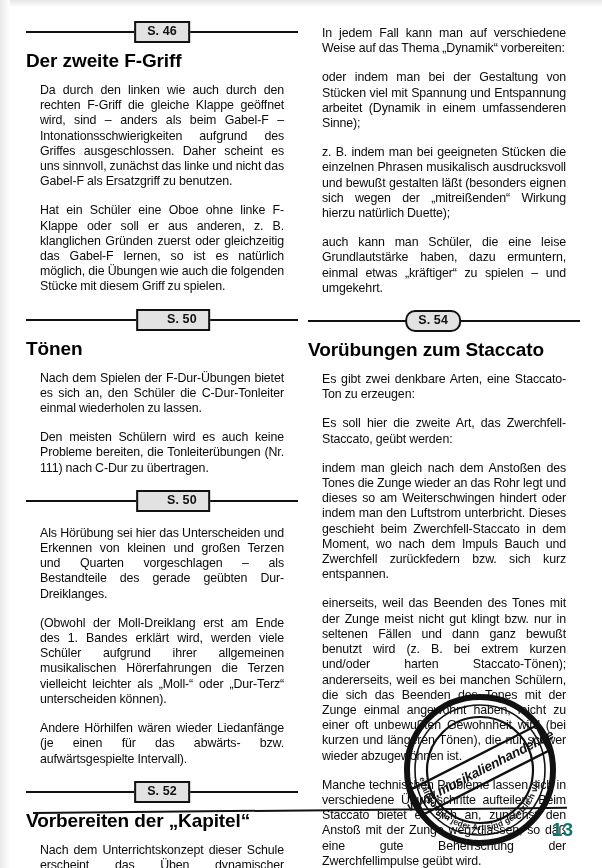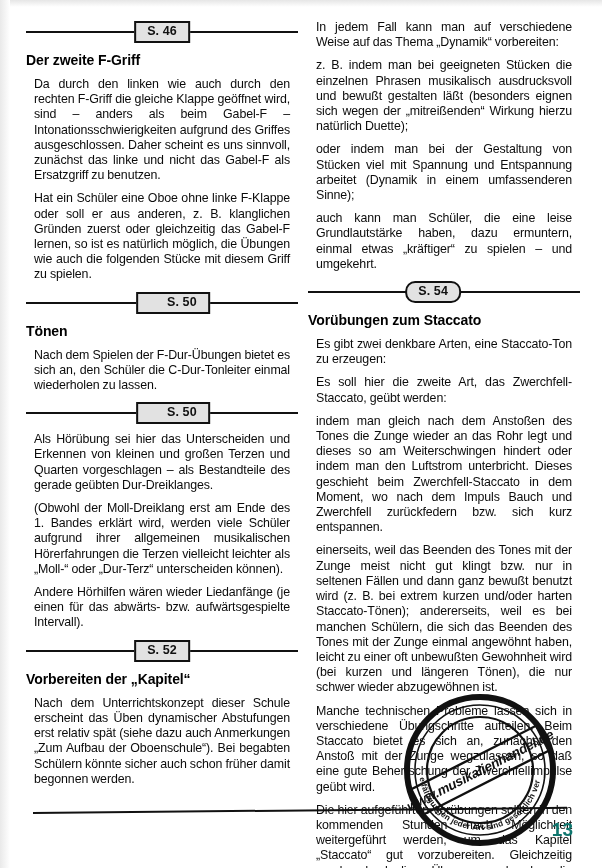--- a/index.html
+++ b/index.html
@@ -74,32 +74,32 @@
     font-weight: 700;
     line-height: 15px;
     letter-spacing: 0.1px;
     color: #111;
     white-space: nowrap;
   }
   .sec-rule.shift-left .refbox { left: 46%; border-radius: 10px; }
   .sec-rule.shift-right .refbox { left: 54%; padding-left: 29px; }
 
   h2.heading {
-    font-size: 14px;
+    font-size: 19px;
     font-weight: 700;
     line-height: 17px;
     margin: 9px 0 6px 0;
     letter-spacing: -0.1px;
     color: #000;
   }
 
   p.body {
     font-size: 12.4px;
     line-height: 15.2px;
-    margin: 8px;
+    margin: 14px;
     text-align: justify;
     letter-spacing: -0.12px;
     word-spacing: -0.2px;
     color: #0b0b0b;
     hyphens: manual;
   }
   p.body + p.body { margin-top: 0; }
 
   
   .bottom-rule {
@@ -165,20 +165,21 @@
     <h2 class="heading">Der zweite F-Griff</h2>
     <p class="body">Da durch den linken wie auch durch den rechten F-Griff die gleiche Klappe geöffnet wird, sind – anders als beim Gabel-F – Intonationsschwierigkeiten aufgrund des Griffes ausgeschlossen. Daher scheint es uns sinnvoll, zunächst das linke und nicht das Gabel-F als Ersatzgriff zu benutzen.</p>
     <p class="body">Hat ein Schüler eine Oboe ohne linke F-Klappe oder soll er aus anderen, z. B. klanglichen Gründen zuerst oder gleichzeitig das Gabel-F lernen, so ist es natürlich möglich, die Übungen wie auch die folgenden Stücke mit diesem Griff zu spielen.</p>
 
     <div class="sec-rule shift-right">
       <div class="line"></div>
       <div class="refbox">S. 50</div>
     </div>
     <h2 class="heading">Tönen</h2>
     <p class="body">Nach dem Spielen der F-Dur-Übungen bietet es sich an, den Schüler die C-Dur-Tonleiter einmal wiederholen zu lassen.</p>
+    <p class="body">Den meisten Schülern wird es auch keine Probleme bereiten, die Tonleiterübungen (Nr. 111) nach C-Dur zu übertragen.</p>
 
     <div class="sec-rule shift-right">
       <div class="line"></div>
       <div class="refbox">S. 50</div>
     </div>
     <p class="body">Als Hörübung sei hier das Unterscheiden und Erkennen von kleinen und großen Terzen und Quarten vorgeschlagen – als Bestandteile des gerade geübten Dur-Dreiklanges.</p>
     <p class="body">(Obwohl der Moll-Dreiklang erst am Ende des 1. Bandes erklärt wird, werden viele Schüler aufgrund ihrer allgemeinen musikalischen Hörerfahrungen die Terzen vielleicht leichter als „Moll-“ oder „Dur-Terz“ unterscheiden können).</p>
     <p class="body">Andere Hörhilfen wären wieder Liedanfänge (je einen für das abwärts- bzw. aufwärtsgespielte Intervall).</p>
 
     <div class="sec-rule">
@@ -186,22 +187,22 @@
       <div class="refbox">S. 52</div>
     </div>
     <h2 class="heading">Vorbereiten der „Kapitel“</h2>
     <p class="body">Nach dem Unterrichtskonzept dieser Schule erscheint das Üben dynamischer Abstufungen erst relativ spät (siehe dazu auch Anmerkungen „Zum Aufbau der Oboenschule“). Bei begabten Schülern könnte sicher auch schon früher damit begonnen werden.</p>
 
   </div>
 
   <div class="col col-right">
 
     <p class="body">In jedem Fall kann man auf verschiedene Weise auf das Thema „Dynamik“ vorbereiten:</p>
+    <p class="body">oder indem man bei der Gestaltung von Stücken viel mit Spannung und Entspannung arbeitet (Dynamik in einem umfassenderen Sinne);</p>
     <p class="body">z. B. indem man bei geeigneten Stücken die einzelnen Phrasen musikalisch ausdrucksvoll und bewußt gestalten läßt (besonders eignen sich wegen der „mitreißenden“ Wirkung hierzu natürlich Duette);</p>
-    <p class="body">oder indem man bei der Gestaltung von Stücken viel mit Spannung und Entspannung arbeitet (Dynamik in einem umfassenderen Sinne);</p>
     <p class="body">auch kann man Schüler, die eine leise Grundlautstärke haben, dazu ermuntern, einmal etwas „kräftiger“ zu spielen – und umgekehrt.</p>
 
     <div class="sec-rule shift-left">
       <div class="line"></div>
       <div class="refbox">S. 54</div>
     </div>
     <h2 class="heading">Vorübungen zum Staccato</h2>
     <p class="body">Es gibt zwei denkbare Arten, eine Staccato-Ton zu erzeugen:</p>
     <p class="body">Es soll hier die zweite Art, das Zwerchfell-Staccato, geübt werden:</p>
     <p class="body">indem man gleich nach dem Anstoßen des Tones die Zunge wieder an das Rohr legt und dieses so am Weiterschwingen hindert oder indem man den Luftstrom unterbricht. Dieses geschieht beim Zwerchfell-Staccato in dem Moment, wo nach dem Impuls Bauch und Zwerchfell zurückfedern bzw. sich kurz entspannen.</p>

